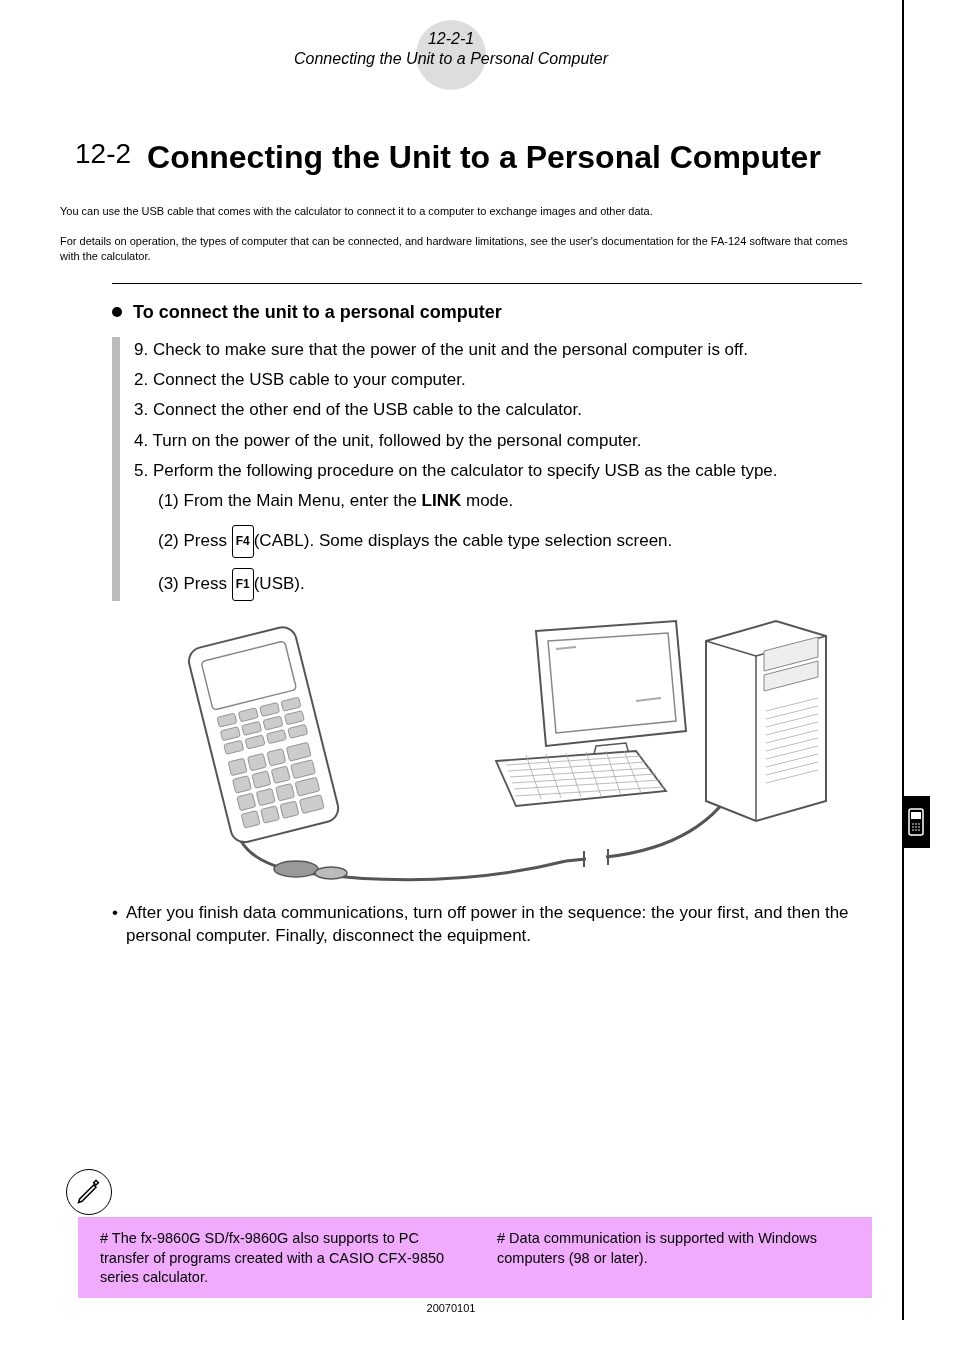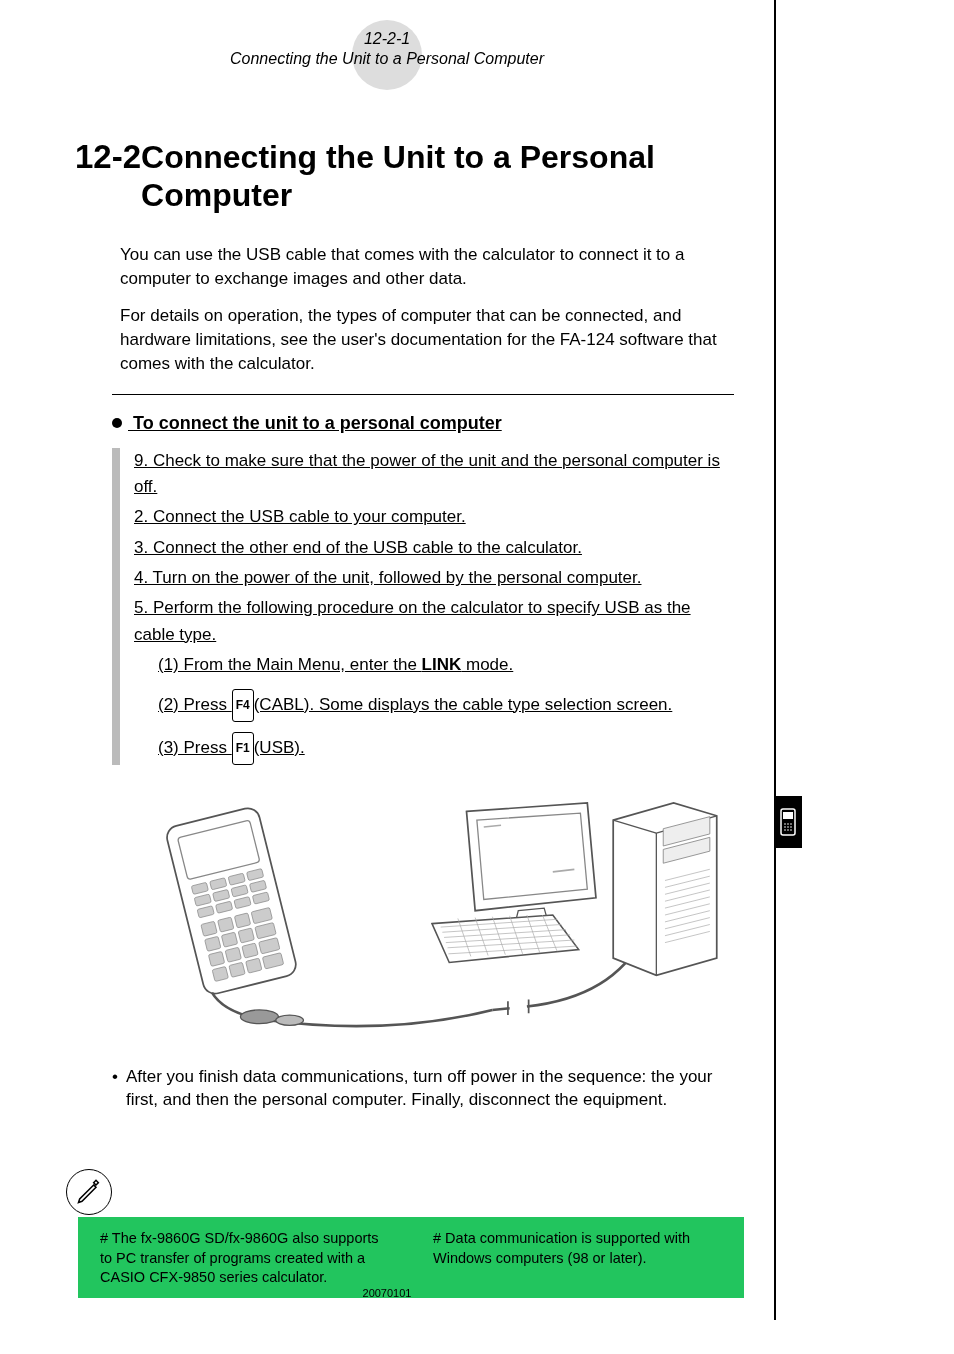--- a/index.html
+++ b/index.html
@@ -6,21 +6,21 @@
   body {
     font-family: Arial, Helvetica, sans-serif;
     background: #fff;
     width: 954px;
     height: 1354px;
     position: relative;
     color: #000;
   }
   .page {
     border-right: 2px solid #000;
-    width: 776px;
+    width: 904px;
     min-height: 1320px;
     position: relative;
     padding-bottom: 40px;
   }
   .header {
     text-align: center;
     padding-top: 30px;
     position: relative;
   }
   .header-badge {
@@ -48,43 +48,43 @@
     position: relative;
     z-index: 1;
   }
   .title-row {
     display: flex;
     margin-top: 70px;
     padding-left: 75px;
     padding-right: 40px;
   }
   .title-num {
-    font-size: 33px;
-    font-weight: bold;
+    font-size: 28px;
+    font-weight: normal;
+    margin-right: 16px;
     white-space: nowrap;
   }
   .title-text {
     font-size: 32px;
     font-weight: bold;
     line-height: 1.2;
   }
   .intro {
-    padding: 28px 40px 0 120px;
-    font-size: 17px;
+    padding: 28px 40px 0 60px;
+    font-size: 11px;
     line-height: 1.4;
   }
   .intro p { margin-bottom: 14px; }
   .divider {
     border: none;
     border-top: 1.5px solid #000;
     margin: 18px 40px 0 112px;
   }
   .procedure {
     padding: 18px 40px 0 112px;
-    text-decoration: underline;
   }
   .proc-head {
     font-weight: bold;
     font-size: 18px;
     margin-bottom: 14px;
   }
   .proc-bullet {
     display: inline-block;
     width: 10px;
     height: 10px;
@@ -132,21 +132,21 @@
     font-size: 17px;
     line-height: 1.4;
     display: flex;
   }
   .after-note .bmark { margin-right: 8px; }
   .footnotes {
     position: absolute;
     bottom: 22px;
     left: 78px;
     right: 30px;
-    background: #22c55e;
+    background: #f0abfc;
     padding: 12px 18px 10px 22px;
     display: flex;
     gap: 40px;
     font-size: 14.5px;
     line-height: 1.35;
   }
   .footnotes .col { flex: 1; }
   .pencil-icon {
     position: absolute;
     bottom: 105px;
@@ -156,21 +156,21 @@
     border: 1.5px solid #000;
     border-radius: 50%;
     background: #fff;
     display: flex;
     align-items: center;
     justify-content: center;
   }
   .pencil-icon svg { width: 28px; height: 28px; }
   .date-stamp {
     position: absolute;
-    bottom: 21px;
+    bottom: 6px;
     left: 0;
     right: 0;
     text-align: center;
     font-size: 11px;
   }
   .side-tab {
     position: absolute;
     right: -28px;
     top: 796px;
     width: 28px;

